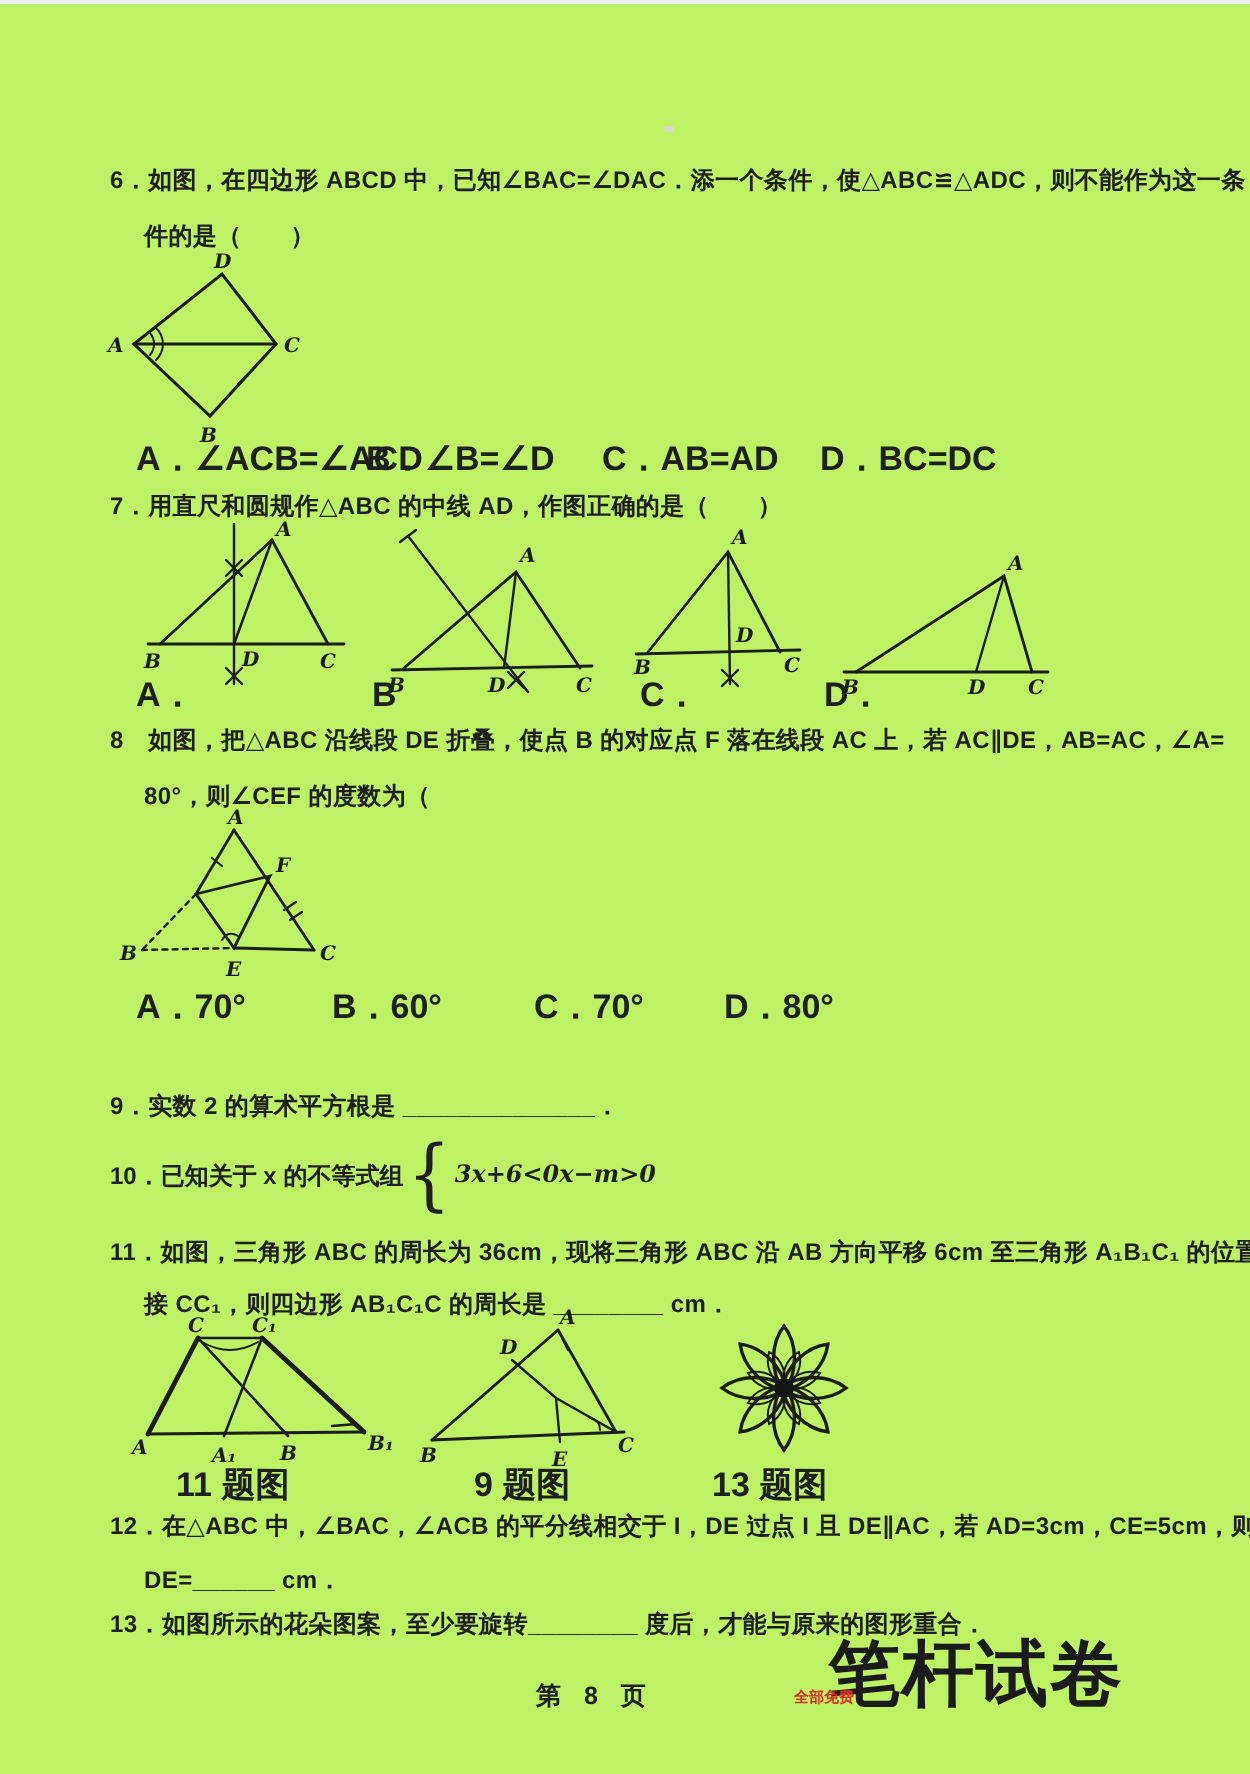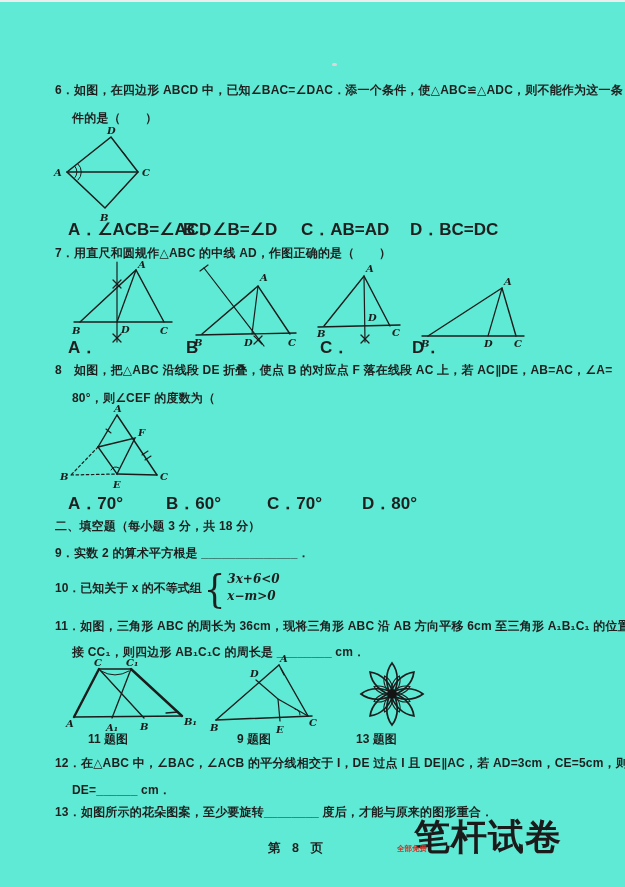--- a/index.html
+++ b/index.html
@@ -1,33 +1,33 @@
 <!DOCTYPE html>
 <html><head>
 <meta charset="utf-8">
 <style>
   html,body{margin:0;padding:0;}
   body{
     width:625px;height:887px;background:#ffffff;position:relative;overflow:hidden;
     font-family:"Liberation Sans","DejaVu Sans",sans-serif;color:#1f1f1f;
   }
-  .sheet{position:absolute;inset:0;background:#5eead4;}
+  .sheet{position:absolute;inset:0;background:#bef264;}
   .edge-top{position:absolute;left:0;top:0;width:625px;height:2px;background:#ededed;}
   .smudge{position:absolute;left:332px;top:63px;width:5px;height:3px;background:#d8d8d8;border-radius:2px;}
   .t{position:absolute;font-size:12px;font-weight:600;letter-spacing:.2px;white-space:nowrap;}
   .sec{font-weight:700;}
   .opt{position:absolute;font-size:17px;font-weight:600;white-space:nowrap;}
-  .cap{position:absolute;font-size:12px;font-weight:700;white-space:nowrap;}
+  .cap{position:absolute;font-size:17px;font-weight:700;white-space:nowrap;}
   .fig{position:absolute;overflow:visible;}
   .fig text{font-size:10px;font-style:italic;font-weight:700;font-family:"DejaVu Serif","Liberation Serif",serif;fill:#1c1c1c;}
   .fig path,.fig line,.fig polyline,.fig polygon{stroke:#1c1c1c;fill:none;stroke-linecap:round;}
   
   .sysrow{position:absolute;left:55px;top:568px;display:flex;align-items:center;font-size:12px;font-weight:600;white-space:nowrap;}
   .brace{font-size:34px;font-weight:400;margin:0 2px;transform:scaleY(1.15);font-family:"DejaVu Serif",serif;}
-  .syslines{display:flex;flex-direction:column;line-height:1.45;font-size:12px;margin-right:4px;font-style:italic;font-family:"DejaVu Serif",serif;}
+  .syslines{display:flex;flex-direction:row;line-height:1.45;font-size:12px;margin-right:4px;font-style:italic;font-family:"DejaVu Serif",serif;}
   
   .pagenum{position:absolute;left:268px;top:840px;font-size:12.5px;font-weight:700;letter-spacing:4px;}
   .wm-brand{position:absolute;left:414px;top:813px;font-size:36px;font-weight:700;letter-spacing:1px;font-family:"Liberation Serif","DejaVu Serif",serif;}
   .wm-free{position:absolute;left:397px;top:844px;font-size:7.5px;font-weight:700;}
   .wm-url{position:absolute;left:396px;top:846px;font-size:18px;font-family:"DejaVu Sans Mono","Liberation Mono",monospace;font-weight:600;}
 </style>
 </head>
 <body>
 
 <div class="sheet">
@@ -132,21 +132,20 @@
     <text x="4" y="74">B</text>
     <text x="57" y="82">E</text>
     <text x="104" y="74">C</text>
   </svg>
 
   <div class="opt" style="left:68px;top:492px;">A．70°</div>
   <div class="opt" style="left:166px;top:492px;">B．60°</div>
   <div class="opt" style="left:267px;top:492px;">C．70°</div>
   <div class="opt" style="left:362px;top:492px;">D．80°</div>
 
-  <div class="t sec" style="left:55px;top:518px;">二、填空题（每小题 3 分，共 18 分）</div>
 
   <div class="t" style="left:55px;top:545px;">9．实数 2 的算术平方根是 ______________．</div>
 
   <div class="sysrow">
     <span>10．已知关于 x 的不等式组</span>
     <span class="brace">{</span>
     <span class="syslines">
       <span>3x+6&lt;0</span>
       <span>x−m&gt;0</span>
     </span>

